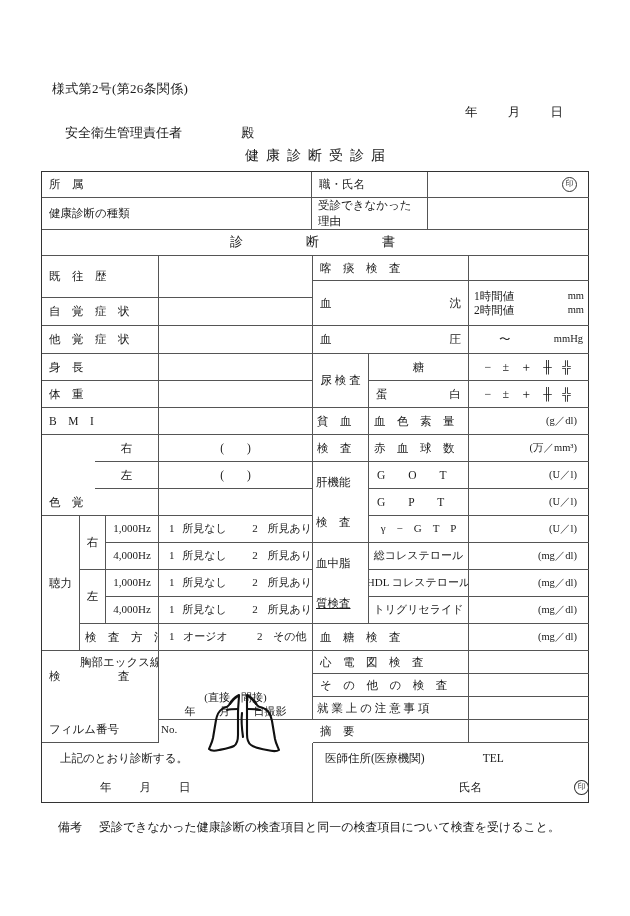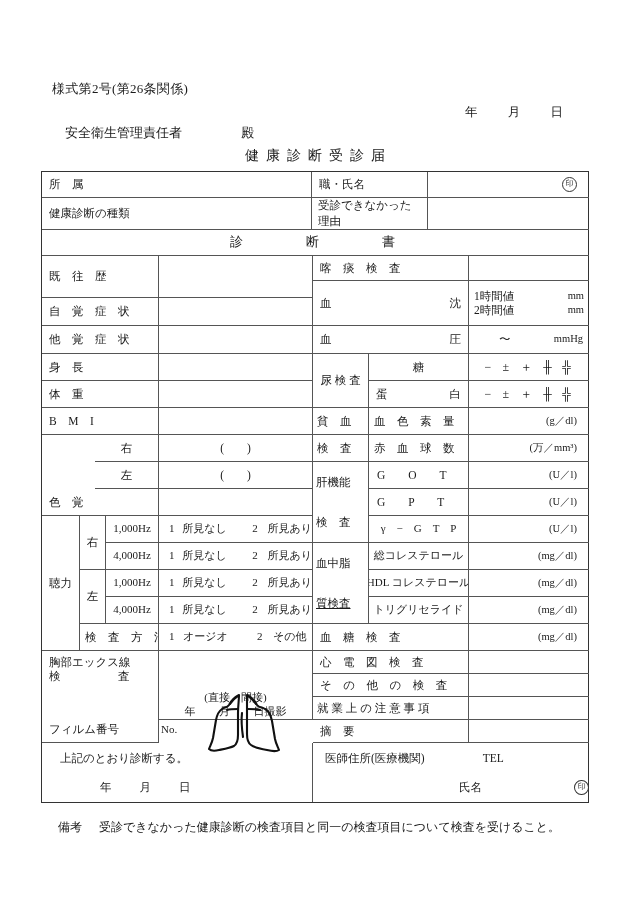--- a/index.html
+++ b/index.html
@@ -303,21 +303,21 @@
       <span class="opt">
         <span class="n">1</span>
         <span class="t1">オージオ</span>
         <span class="n2">2</span>
         <span>その他</span>
       </span>
     </div>
 
     <div class="c br" style="left:0;top:479px;width:117px;height:66px;align-items:flex-start;">
       <span style="display:block;width:100%;padding-top:4px;">
-        <span class="spread" style="display:flex;">胸部エックス線</span>
+        <span class="spread" style="display:flex;margin-left:31px;">胸部エックス線</span>
         <span class="spread" style="display:flex;">検　　　　　査</span>
       </span>
     </div>
     <div class="c bb br" style="left:0;top:545px;width:117px;height:26px;">
       <span class="spread">フィルム番号</span>
     </div>
 
     <div class="c bb br" style="left:117px;top:456px;width:154px;height:92px;align-items:flex-end;justify-content:center;">
       <span style="display:block;text-align:center;padding-top:3px;font-size:11px;">
         <span style="display:block;">(直接・間接)</span>

